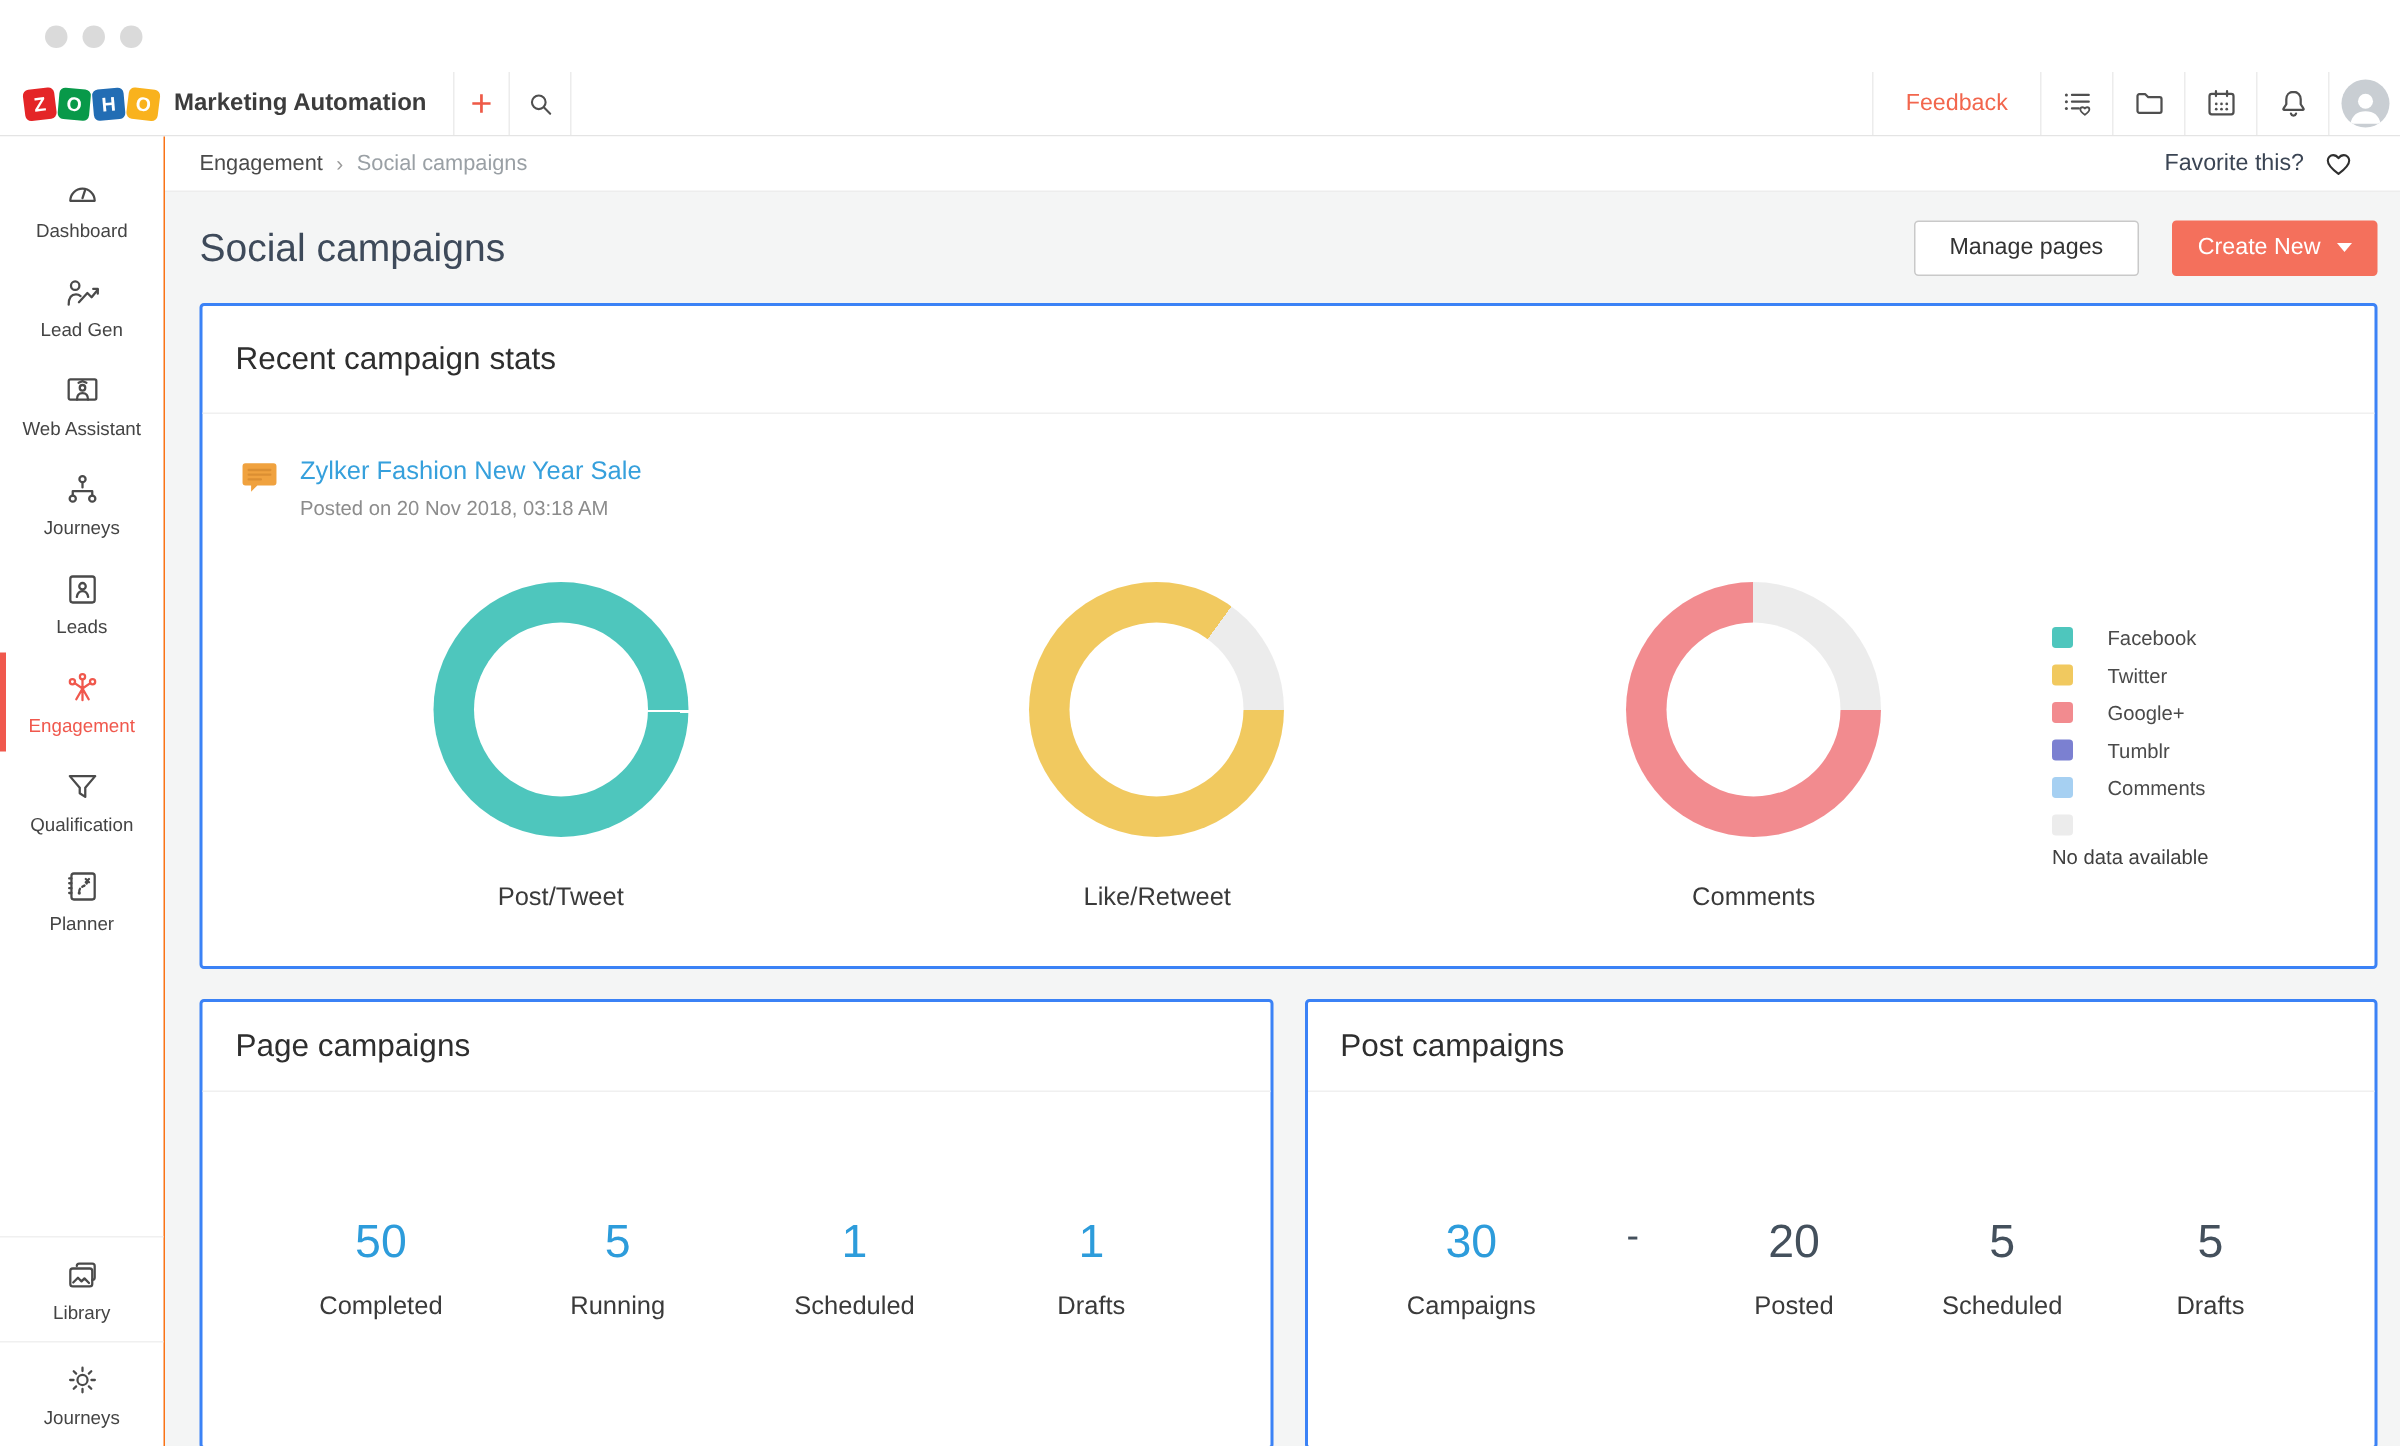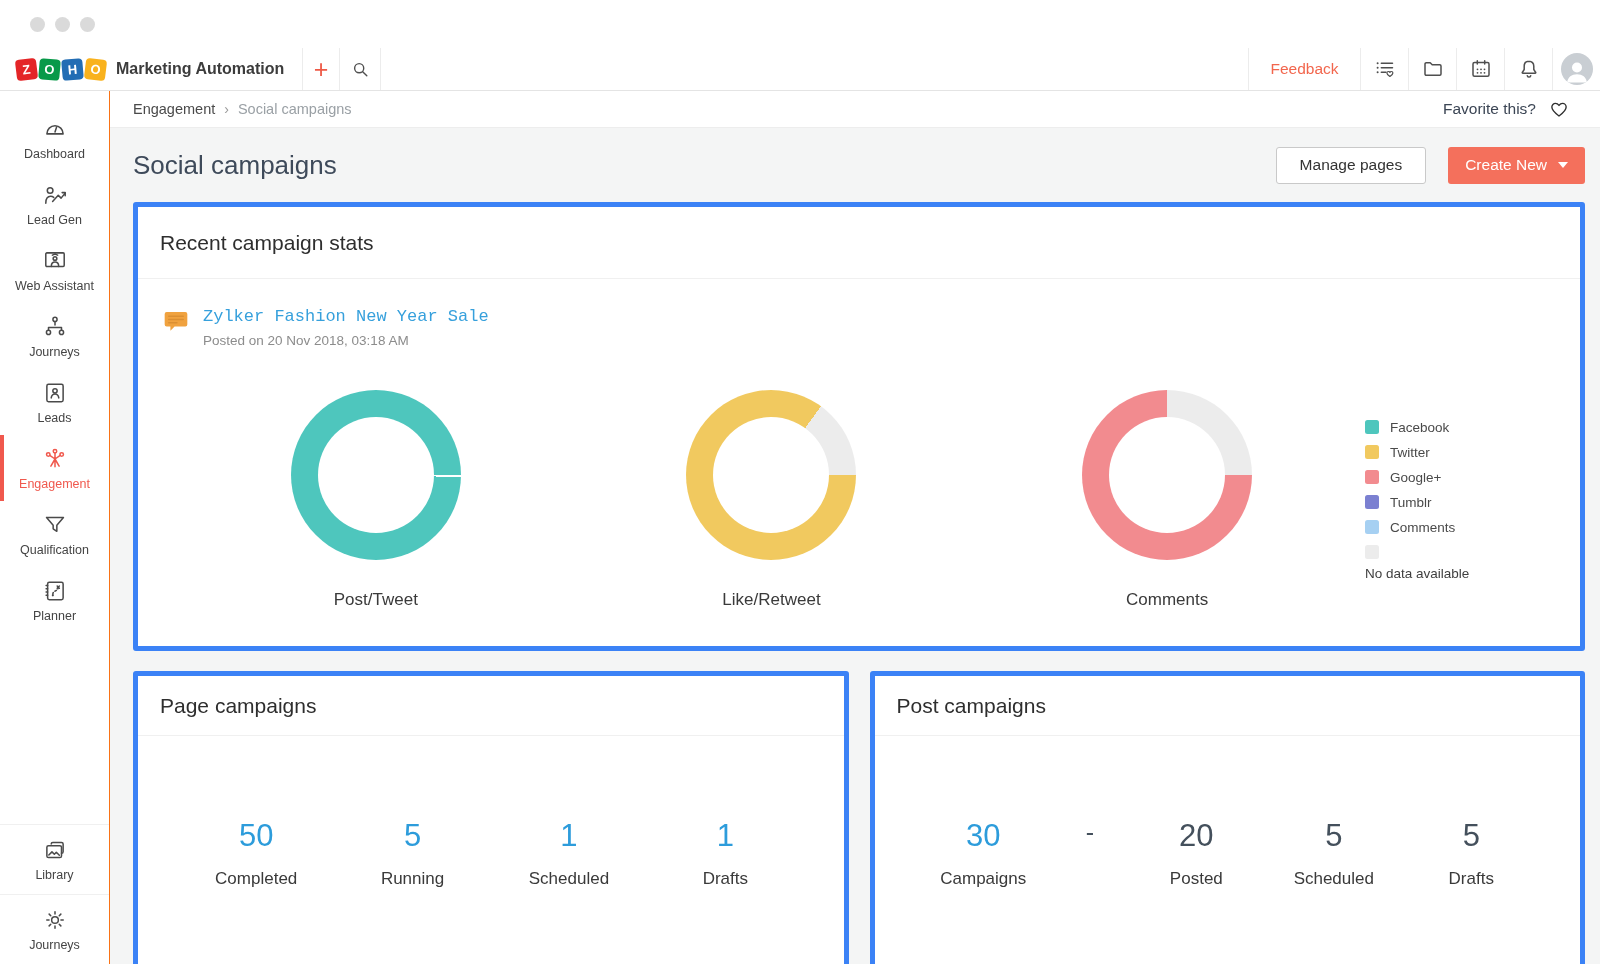--- a/index.html
+++ b/index.html
@@ -53,36 +53,36 @@
   .content { flex:1; padding:0 15px 0 23px; overflow:hidden; }
   .page-head { height:74px; display:flex; align-items:center; }
   .page-title { font-size:26px; color:#3e4a5a; font-weight:400; }
   .head-actions { margin-left:auto; display:flex; align-items:center; gap:22px; }
   .btn-secondary { height:37px; padding:0 23px; background:#fff; border:1px solid #c9c9c9; border-radius:3px; font-size:15.5px; color:#333;
     display:flex; align-items:center; cursor:pointer; font-family:inherit; }
   .btn-primary { height:37px; padding:0 17px; background:#f4705c; border:none; border-radius:3px; font-size:15.5px; color:#fff;
     display:flex; align-items:center; gap:11px; cursor:pointer; font-family:inherit; }
   .caret-down { width:0; height:0; border-left:5px solid transparent; border-right:5px solid transparent; border-top:6px solid #fff; }
 
-  .card { background:#fff; border:5px solid #3b82f6; border-radius:3px; }
+  .card { background:#fff; border:2px solid #3b82f6; border-radius:3px; }
   .card-head { padding:0 22px; height:72px; display:flex; align-items:center; border-bottom:1px solid #f0f0f0; font-size:21px; color:#2e2e2e; }
   .row2 .card-head { height:60px; }
 
   .campaign-row { display:flex; align-items:flex-start; gap:13px; padding:28px 22px 0 24px; }
-  .campaign-link { font-size:17px; color:#36a0dc; cursor:pointer;font-family:Liberation Mono, monospace; }
+  .campaign-link { font-size:17px; color:#36a0dc; cursor:pointer; }
   .campaign-posted { margin-top:7px; font-size:13.5px; color:#8c8c8c; }
 
   .chart-row { display:flex; align-items:center; padding:42px 0 36px 40px; }
   .donuts { flex:1; display:flex; justify-content:space-around; }
   .donut-col { display:flex; flex-direction:column; align-items:center; }
   .donut { width:170px; height:170px; border-radius:50%; position:relative; }
   .donut::after { content:""; position:absolute; inset:27px; background:#fff; border-radius:50%; }
   .donut-label { margin-top:30px; font-size:17px; color:#3a3a3a; }
   .legend { width:215px; flex:0 0 auto; display:flex; flex-direction:column; gap:10px; padding-right:30px; }
-  .legend-item { display:flex; align-items:center; gap:11px; font-size:13.5px; color:#4a4a4a; }
+  .legend-item { display:flex; align-items:center; gap:23px; font-size:13.5px; color:#4a4a4a; }
   .legend-swatch { width:14px; height:14px; border-radius:2.5px; flex:0 0 auto; }
   .legend-below { font-size:13.5px; color:#3f3f3f; margin-top:-3px; }
 
   .row2 { display:flex; gap:21px; margin-top:20px; }
   .row2 .card { flex:1; height:300px; }
   .stats-row { display:flex; padding:0 40px; margin-top:82px; text-align:center;justify-content:flex-end; }
   .stat { flex:1; }
   .stat-value { font-size:31px; color:#44505c; }
   .stat.highlight .stat-value { color:#2d9cdb; }
   .stat.dash .stat-value { font-size:25px; }

